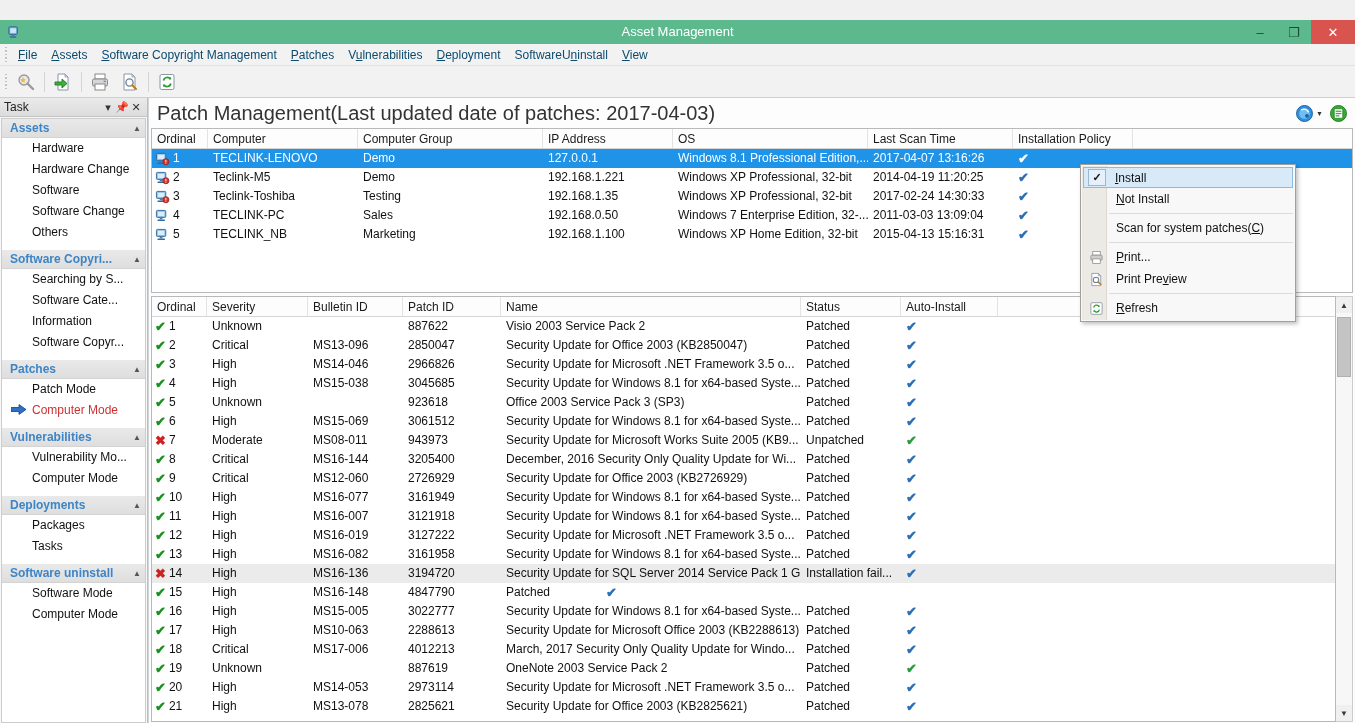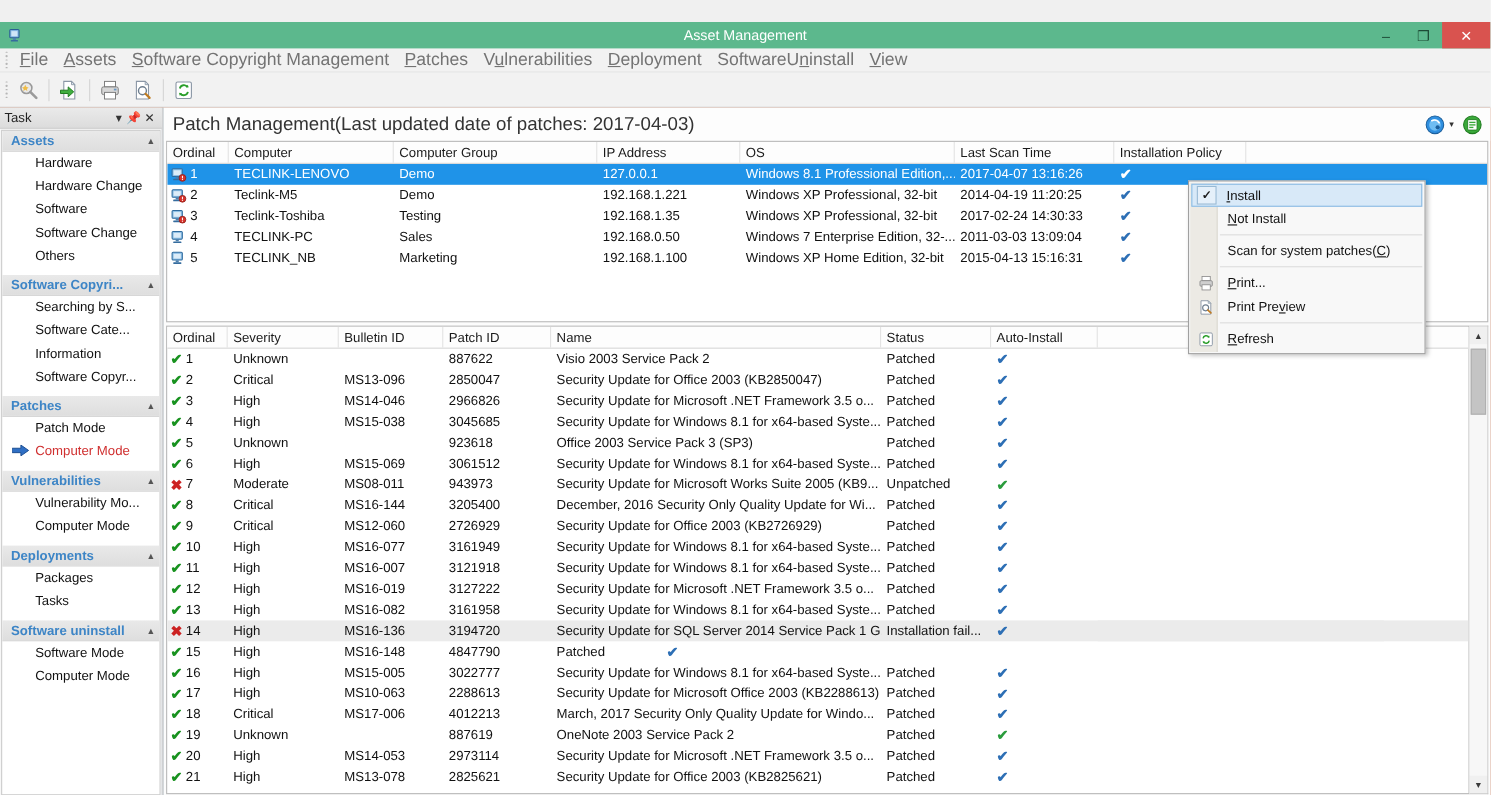--- a/index.html
+++ b/index.html
@@ -68,22 +68,22 @@
   }
   .grip {
     width: 7px; height: 16px;
     display: flex; flex-direction: column; justify-content: center;
     align-items: center; gap: 2px;
     margin-right: 2px;
   }
   .grip i { display:block; width: 2px; height: 2px; background: #b6b6b6; border-radius:50%; }
   .menu-item {
     padding: 2px 7px;
-    font-size: 16px;
-    color: #737373;
+    font-size: 12px;
+    color: #0c4a6e;
     white-space: nowrap;
     line-height: 16px;
   }
   .menu-item u { text-decoration: underline; }
 
   
   .toolbar {
     height: 32px;
     background: #f2f2f2;
     border-bottom: 1px solid #cfcfcf;
@@ -173,21 +173,21 @@
   }
   .page-head {
     height: 30px;
     display: flex;
     align-items: center;
     padding: 0 6px 0 8px;
     background: #fdfdfd;
     flex: 0 0 30px;
   }
   .page-title {
-    font-size: 17px;
+    font-size: 20px;
     color: #333;
     flex: 1;
   }
   .head-icons { display: flex; align-items: center; gap: 3px; }
   .round-ico { width: 21px; height: 21px; display:flex; align-items:center; justify-content:center; }
   .mini-caret { font-size: 7px; color:#333; margin-left:-2px; margin-right:2px;}
 
   
   .grid {
     background: #fff;

